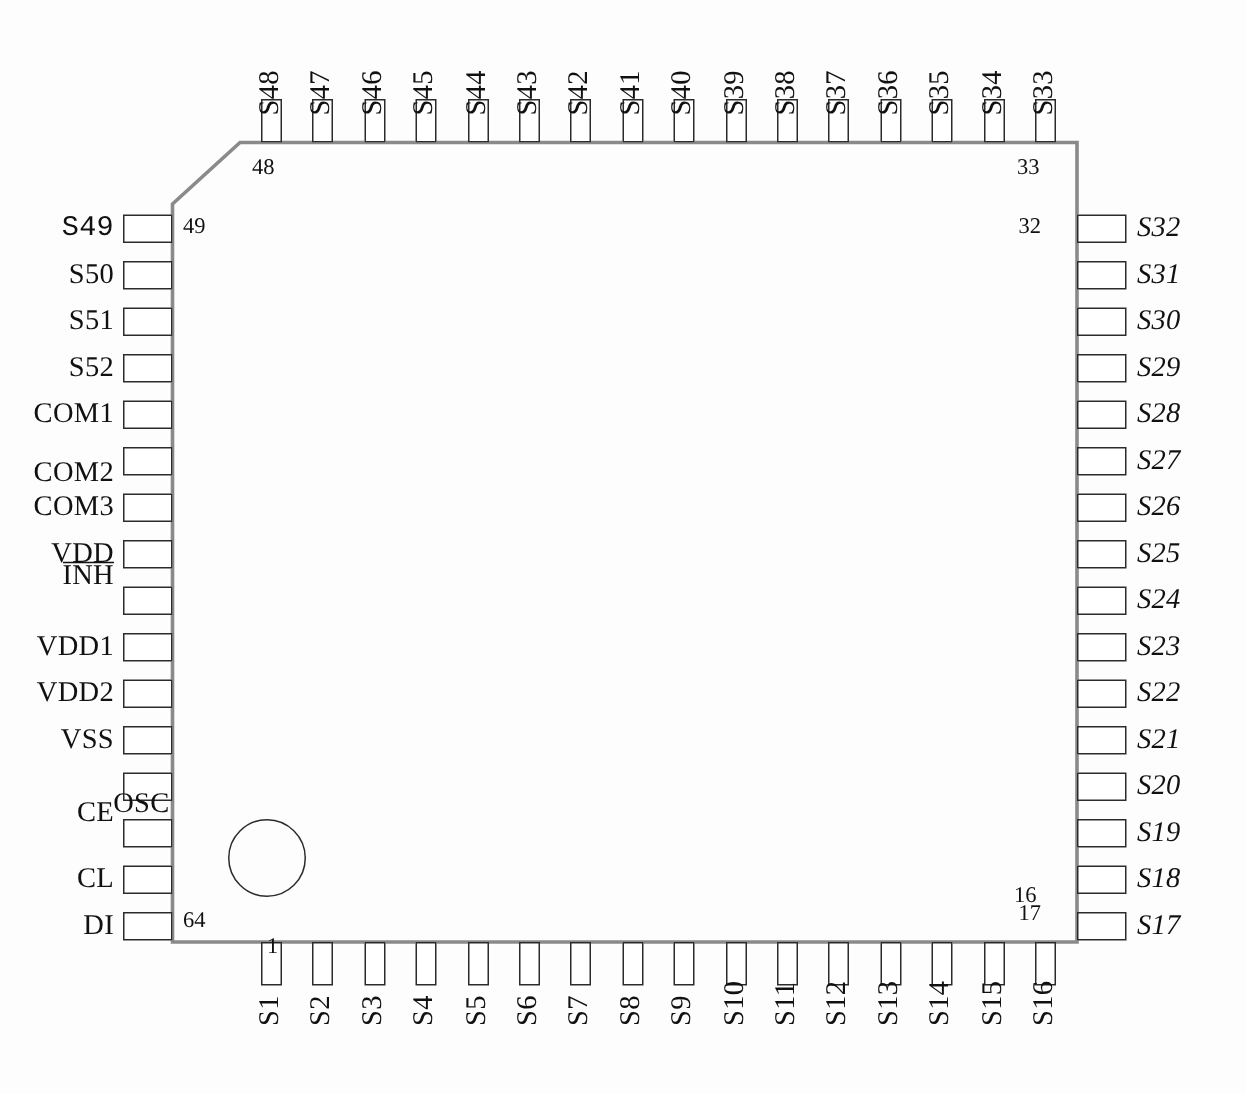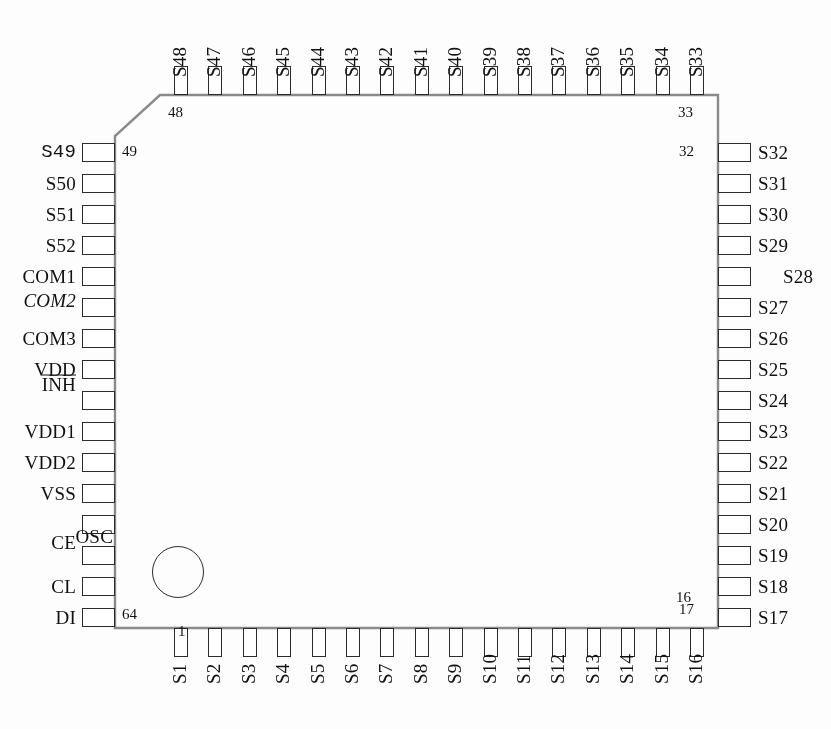--- a/index.html
+++ b/index.html
@@ -44,21 +44,21 @@
   
   .pinlabel {
     position: absolute;
     font-size: 19px;
     line-height: 19px;
     letter-spacing: 0.2px;
     white-space: nowrap;
     color: #111111;
   }
   .pinlabel.left  { text-align: right; transform: translateY(-50%); }
-  .pinlabel.right { text-align: right;  transform: translateY(-50%); }
+  .pinlabel.right { text-align: right;  transform: translateY(-50%); font-style: italic; }
   .overline {
     border-top: 1.4px solid #111111;
     padding-top: 0px;
     display: inline-block;
     line-height: 18px;
   }
 
   
   .pinnum {
     position: absolute;
@@ -173,21 +173,21 @@
       <div class="pinlabel left" style="right: 755px; top: 152px; font-family: Liberation Mono, monospace;">S49</div>
       <div class="lead h" style="left: 82px; top: 173.5px;"></div>
       <div class="pinlabel left" style="right: 755px; top: 183px;">S50</div>
       <div class="lead h" style="left: 82px; top: 204.5px;"></div>
       <div class="pinlabel left" style="right: 755px; top: 214px;">S51</div>
       <div class="lead h" style="left: 82px; top: 235.5px;"></div>
       <div class="pinlabel left" style="right: 755px; top: 245px;">S52</div>
       <div class="lead h" style="left: 82px; top: 266.5px;"></div>
       <div class="pinlabel left" style="right: 755px; top: 276px; text-align: center;">COM1</div>
       <div class="lead h" style="left: 82px; top: 297.5px;"></div>
-      <div class="pinlabel left" style="right: 755px; top: 300px; font-style: italic;">COM2</div>
+      <div class="pinlabel left" style="right: 755px; top: 315px;">COM2</div>
       <div class="lead h" style="left: 82px; top: 328.5px;"></div>
       <div class="pinlabel left" style="right: 755px; top: 338px;">COM3</div>
       <div class="lead h" style="left: 82px; top: 359.5px;"></div>
       <div class="pinlabel left" style="right: 755px; top: 369px;">VDD</div>
       <div class="lead h" style="left: 82px; top: 390.5px;"></div>
       <div class="pinlabel left" style="right: 755px; top: 384px;"><span class="overline">INH</span></div>
       <div class="lead h" style="left: 82px; top: 421.5px;"></div>
       <div class="pinlabel left" style="right: 755px; top: 431px;">VDD1</div>
       <div class="lead h" style="left: 82px; top: 452.5px;"></div>
       <div class="pinlabel left" style="right: 755px; top: 462px;">VDD2</div>
@@ -206,21 +206,21 @@
   <div id="right-group">
       <div class="lead h" style="left: 718px; top: 142.5px;"></div>
       <div class="pinlabel right" style="left: 758px; top: 152px;">S32</div>
       <div class="lead h" style="left: 718px; top: 173.5px;"></div>
       <div class="pinlabel right" style="left: 758px; top: 183px;">S31</div>
       <div class="lead h" style="left: 718px; top: 204.5px;"></div>
       <div class="pinlabel right" style="left: 758px; top: 214px;">S30</div>
       <div class="lead h" style="left: 718px; top: 235.5px;"></div>
       <div class="pinlabel right" style="left: 758px; top: 245px;">S29</div>
       <div class="lead h" style="left: 718px; top: 266.5px;"></div>
-      <div class="pinlabel right" style="left: 758px; top: 276px; margin-left: 25px;">S28</div>
+      <div class="pinlabel right" style="left: 758px; top: 276px;">S28</div>
       <div class="lead h" style="left: 718px; top: 297.5px;"></div>
       <div class="pinlabel right" style="left: 758px; top: 307px;">S27</div>
       <div class="lead h" style="left: 718px; top: 328.5px;"></div>
       <div class="pinlabel right" style="left: 758px; top: 338px;">S26</div>
       <div class="lead h" style="left: 718px; top: 359.5px;"></div>
       <div class="pinlabel right" style="left: 758px; top: 369px;">S25</div>
       <div class="lead h" style="left: 718px; top: 390.5px;"></div>
       <div class="pinlabel right" style="left: 758px; top: 400px;">S24</div>
       <div class="lead h" style="left: 718px; top: 421.5px;"></div>
       <div class="pinlabel right" style="left: 758px; top: 431px;">S23</div>

